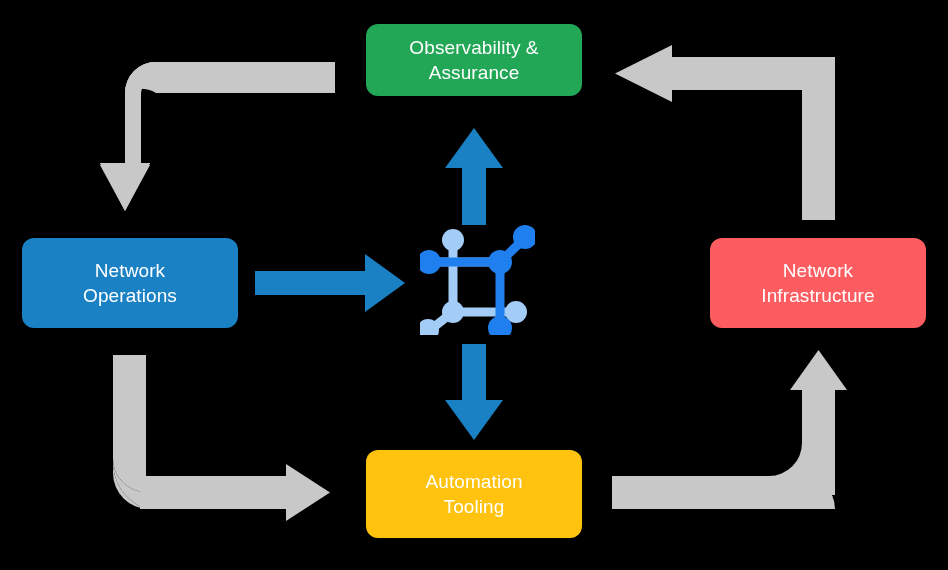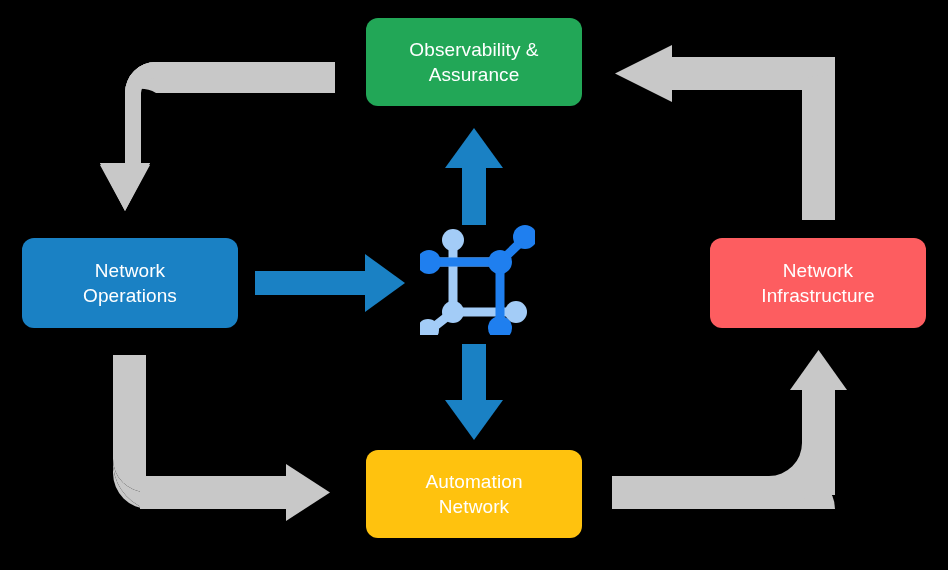--- a/index.html
+++ b/index.html
@@ -28,21 +28,21 @@
     color: #ffffff;
     font-size: 19px;
     line-height: 1.34;
     font-weight: 400;
     letter-spacing: 0.1px;
     box-sizing: border-box;
     padding: 4px 10px;
     white-space: pre-line;
   }
   #box-observability {
-    left: 366px; top: 18px; width: 216px; height: 88px;
+    left: 366px; top: 24px; width: 216px; height: 72px;
     background: #22a757;
   }
   #box-network-operations {
     left: 22px; top: 238px; width: 216px; height: 90px;
     background: #1a81c4;
   }
   #box-network-infrastructure {
     left: 710px; top: 238px; width: 216px; height: 90px;
     background: #fd5d60;
   }
@@ -156,15 +156,15 @@
   <div class="node-box" id="box-observability">Observability &amp;
 Assurance</div>
 
   <div class="node-box" id="box-network-operations">Network
 Operations</div>
 
   <div class="node-box" id="box-network-infrastructure">Network
 Infrastructure</div>
 
   <div class="node-box" id="box-automation-tooling">Automation
-Network</div>
+Tooling</div>
 
 </div>
 
 </body></html>

